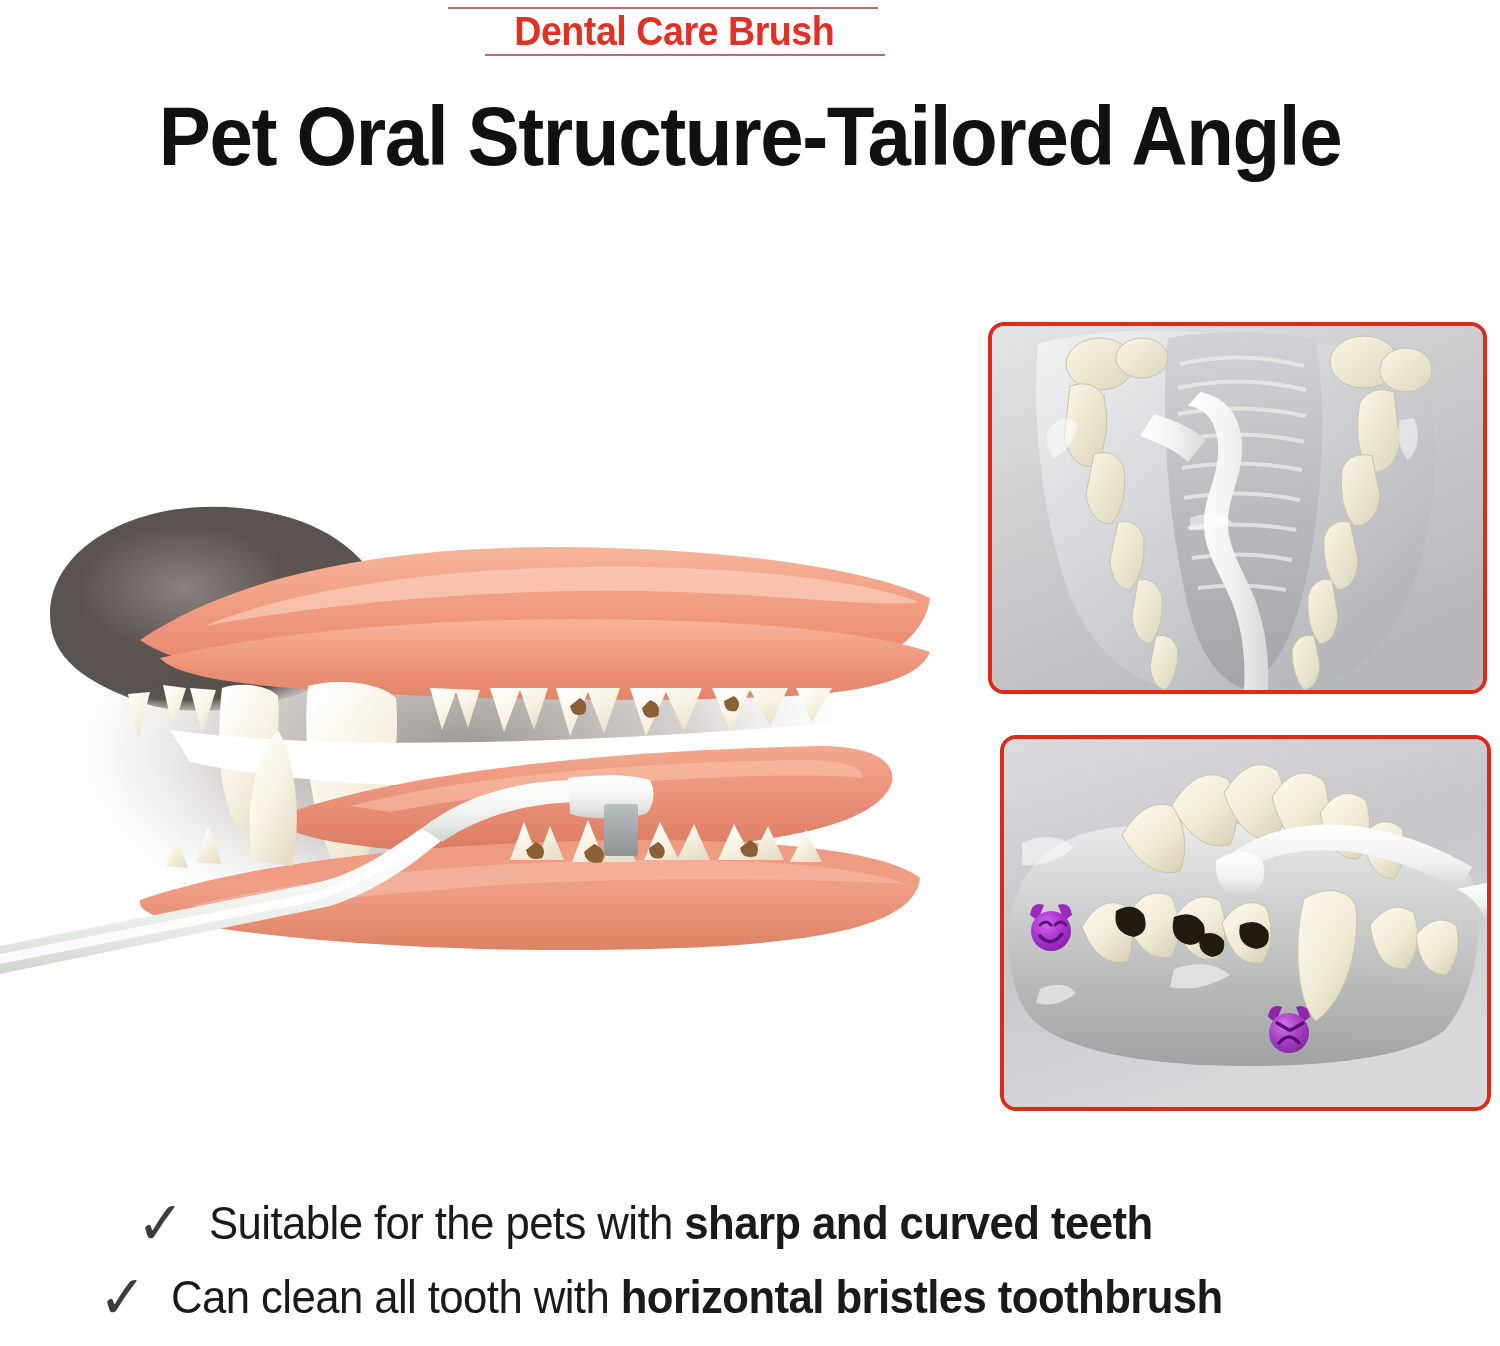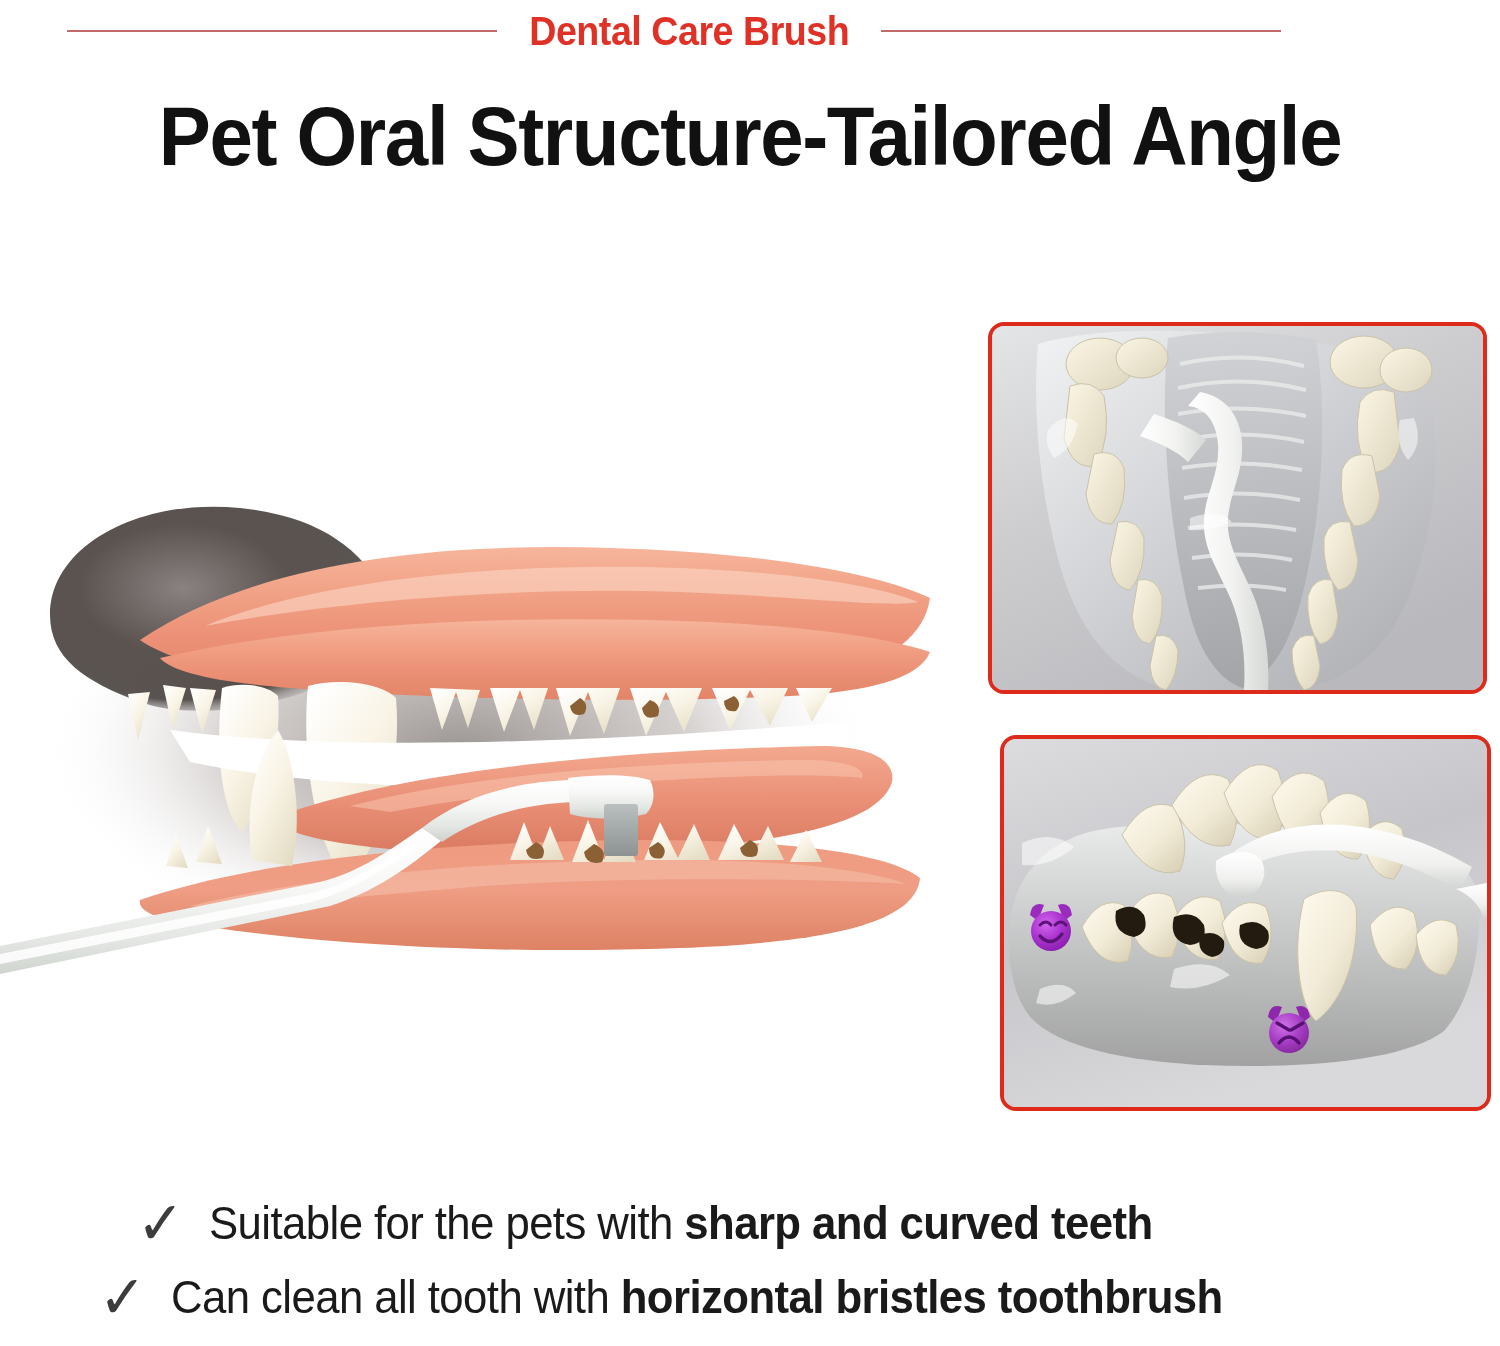--- a/index.html
+++ b/index.html
@@ -21,20 +21,21 @@
   
   #eyebrow {
     position: absolute;
     left: 0; top: 0;
     width: 1348px;
     height: 62px;
     display: flex;
     align-items: center;
     justify-content: center;
     gap: 0;
+    flex-direction: column;
   }
   .rule {
     height: 2px;
     background: #c06a6a;
     flex: 0 0 auto;
   }
   .rule.left  { width: 430px; margin-right: 22px; }
   .rule.right { width: 400px; margin-left: 22px; }
   #eyebrow-title {
     font-size: 40px;

